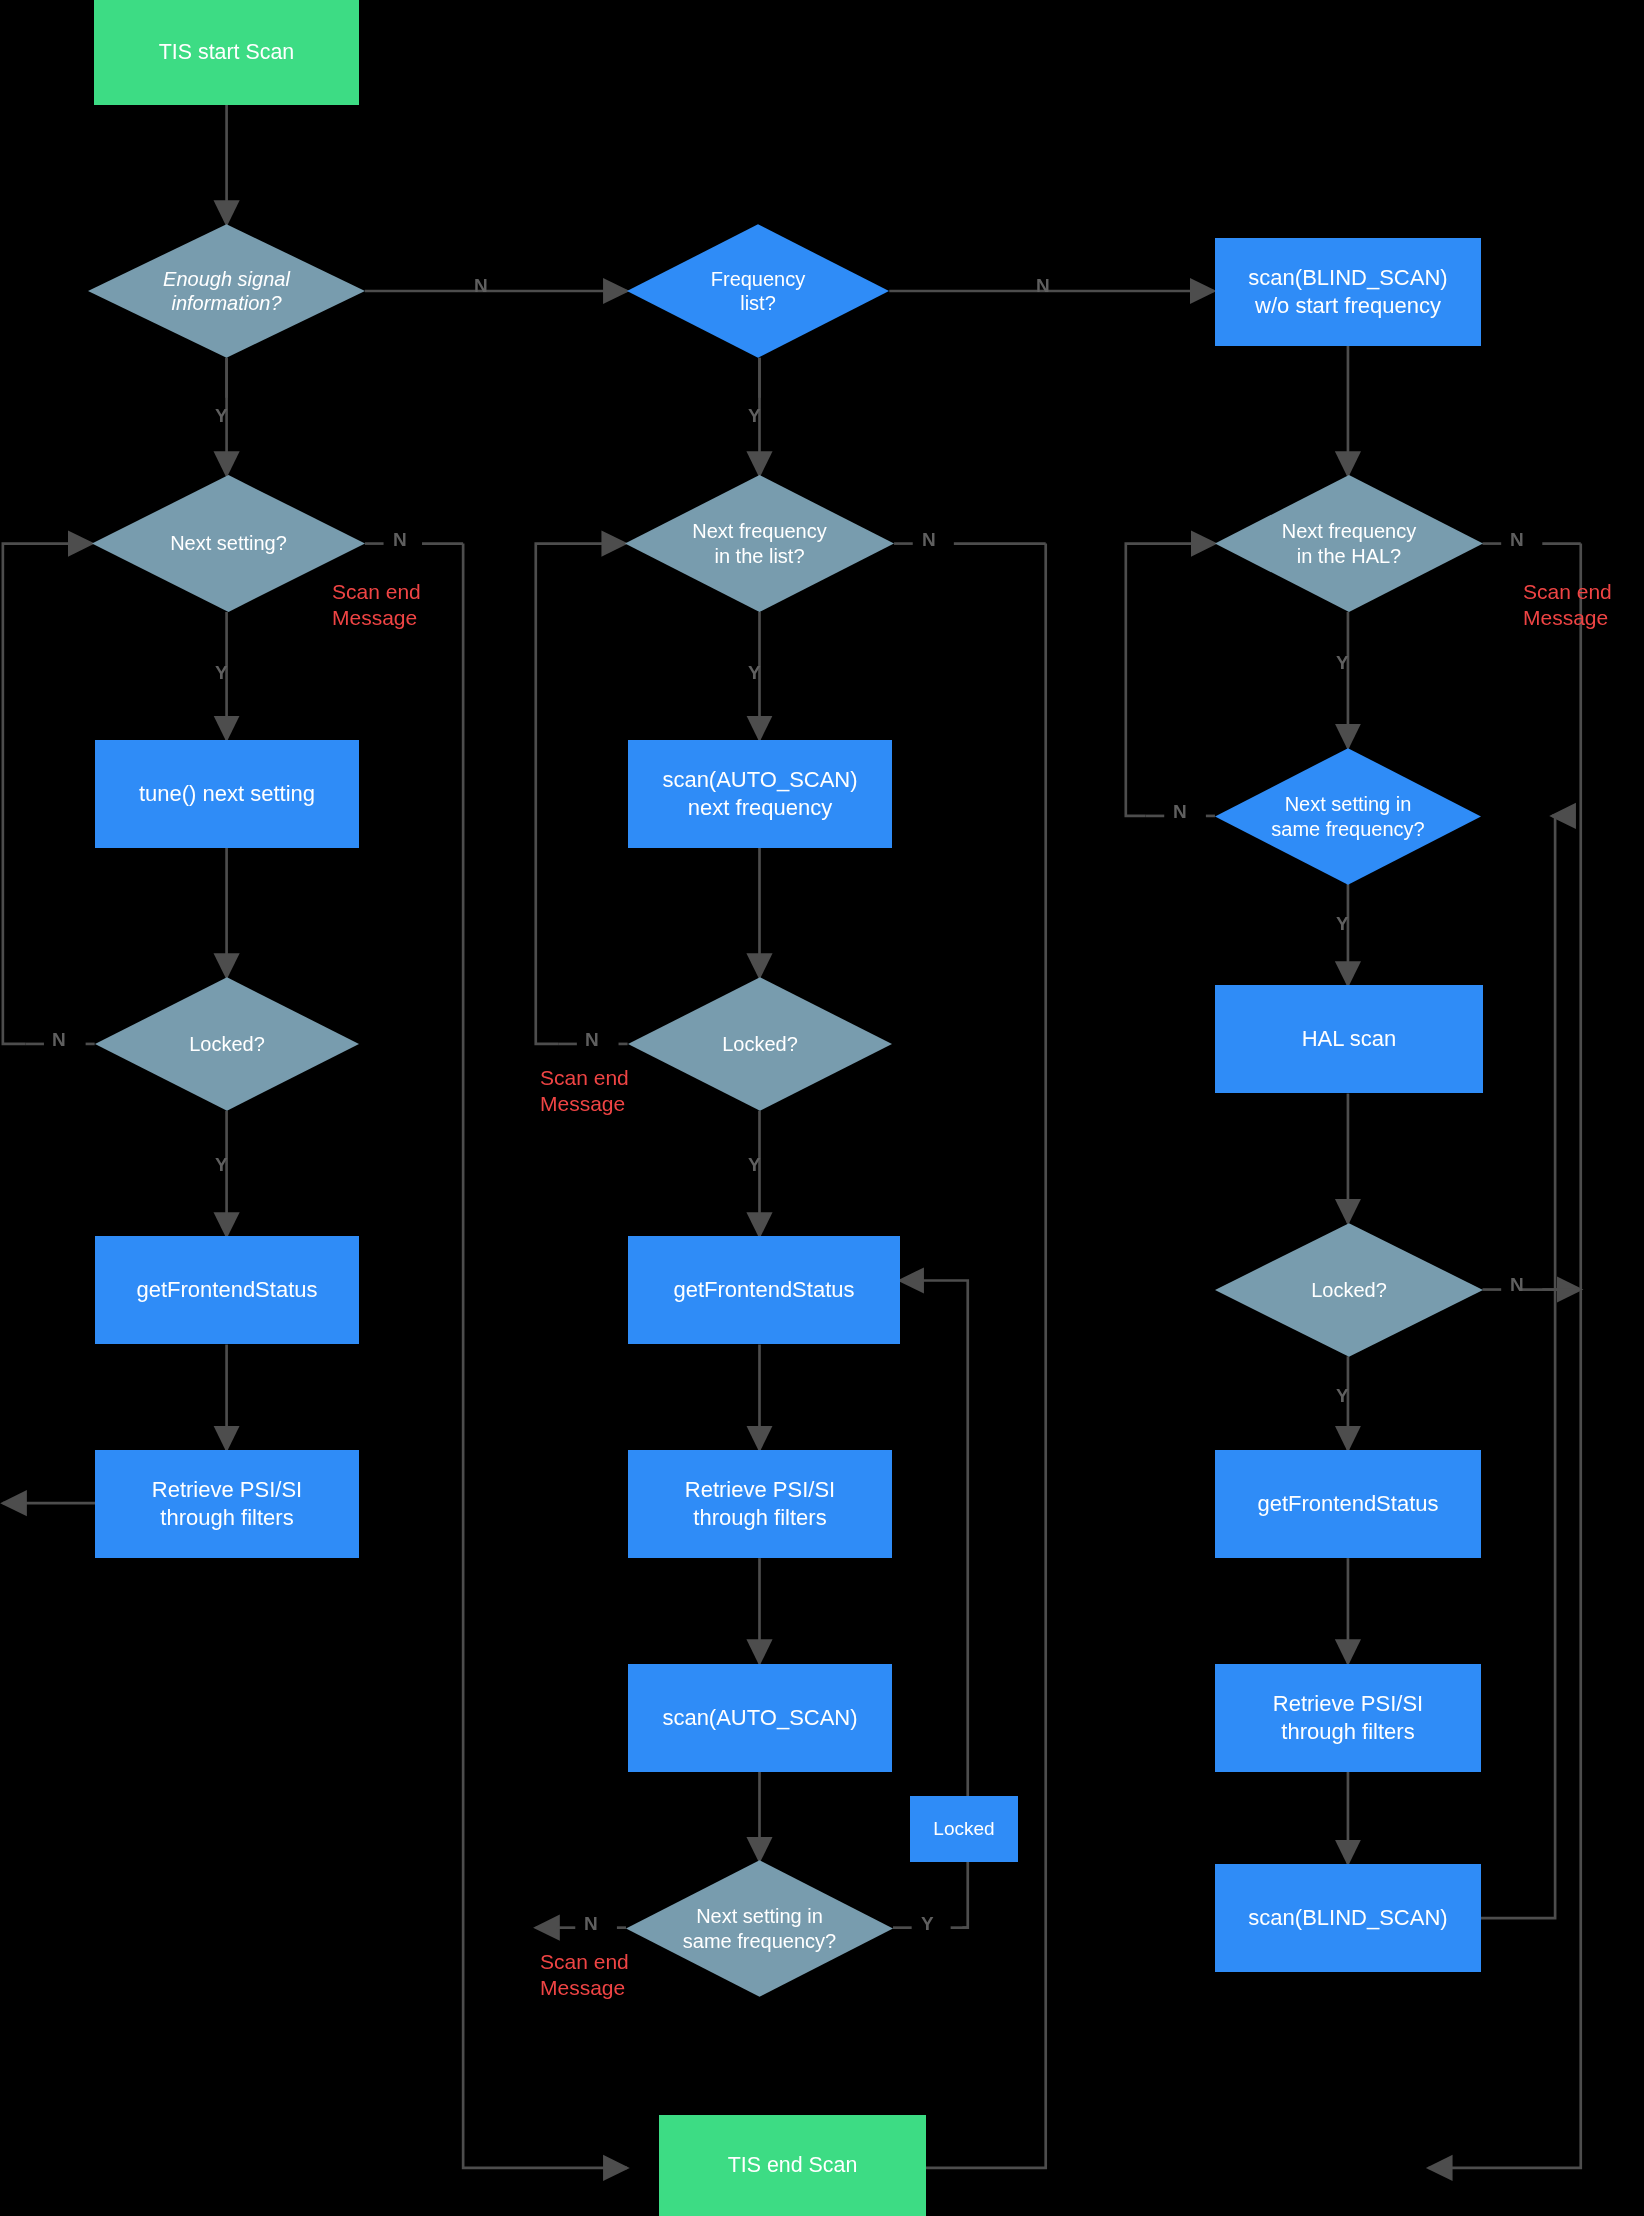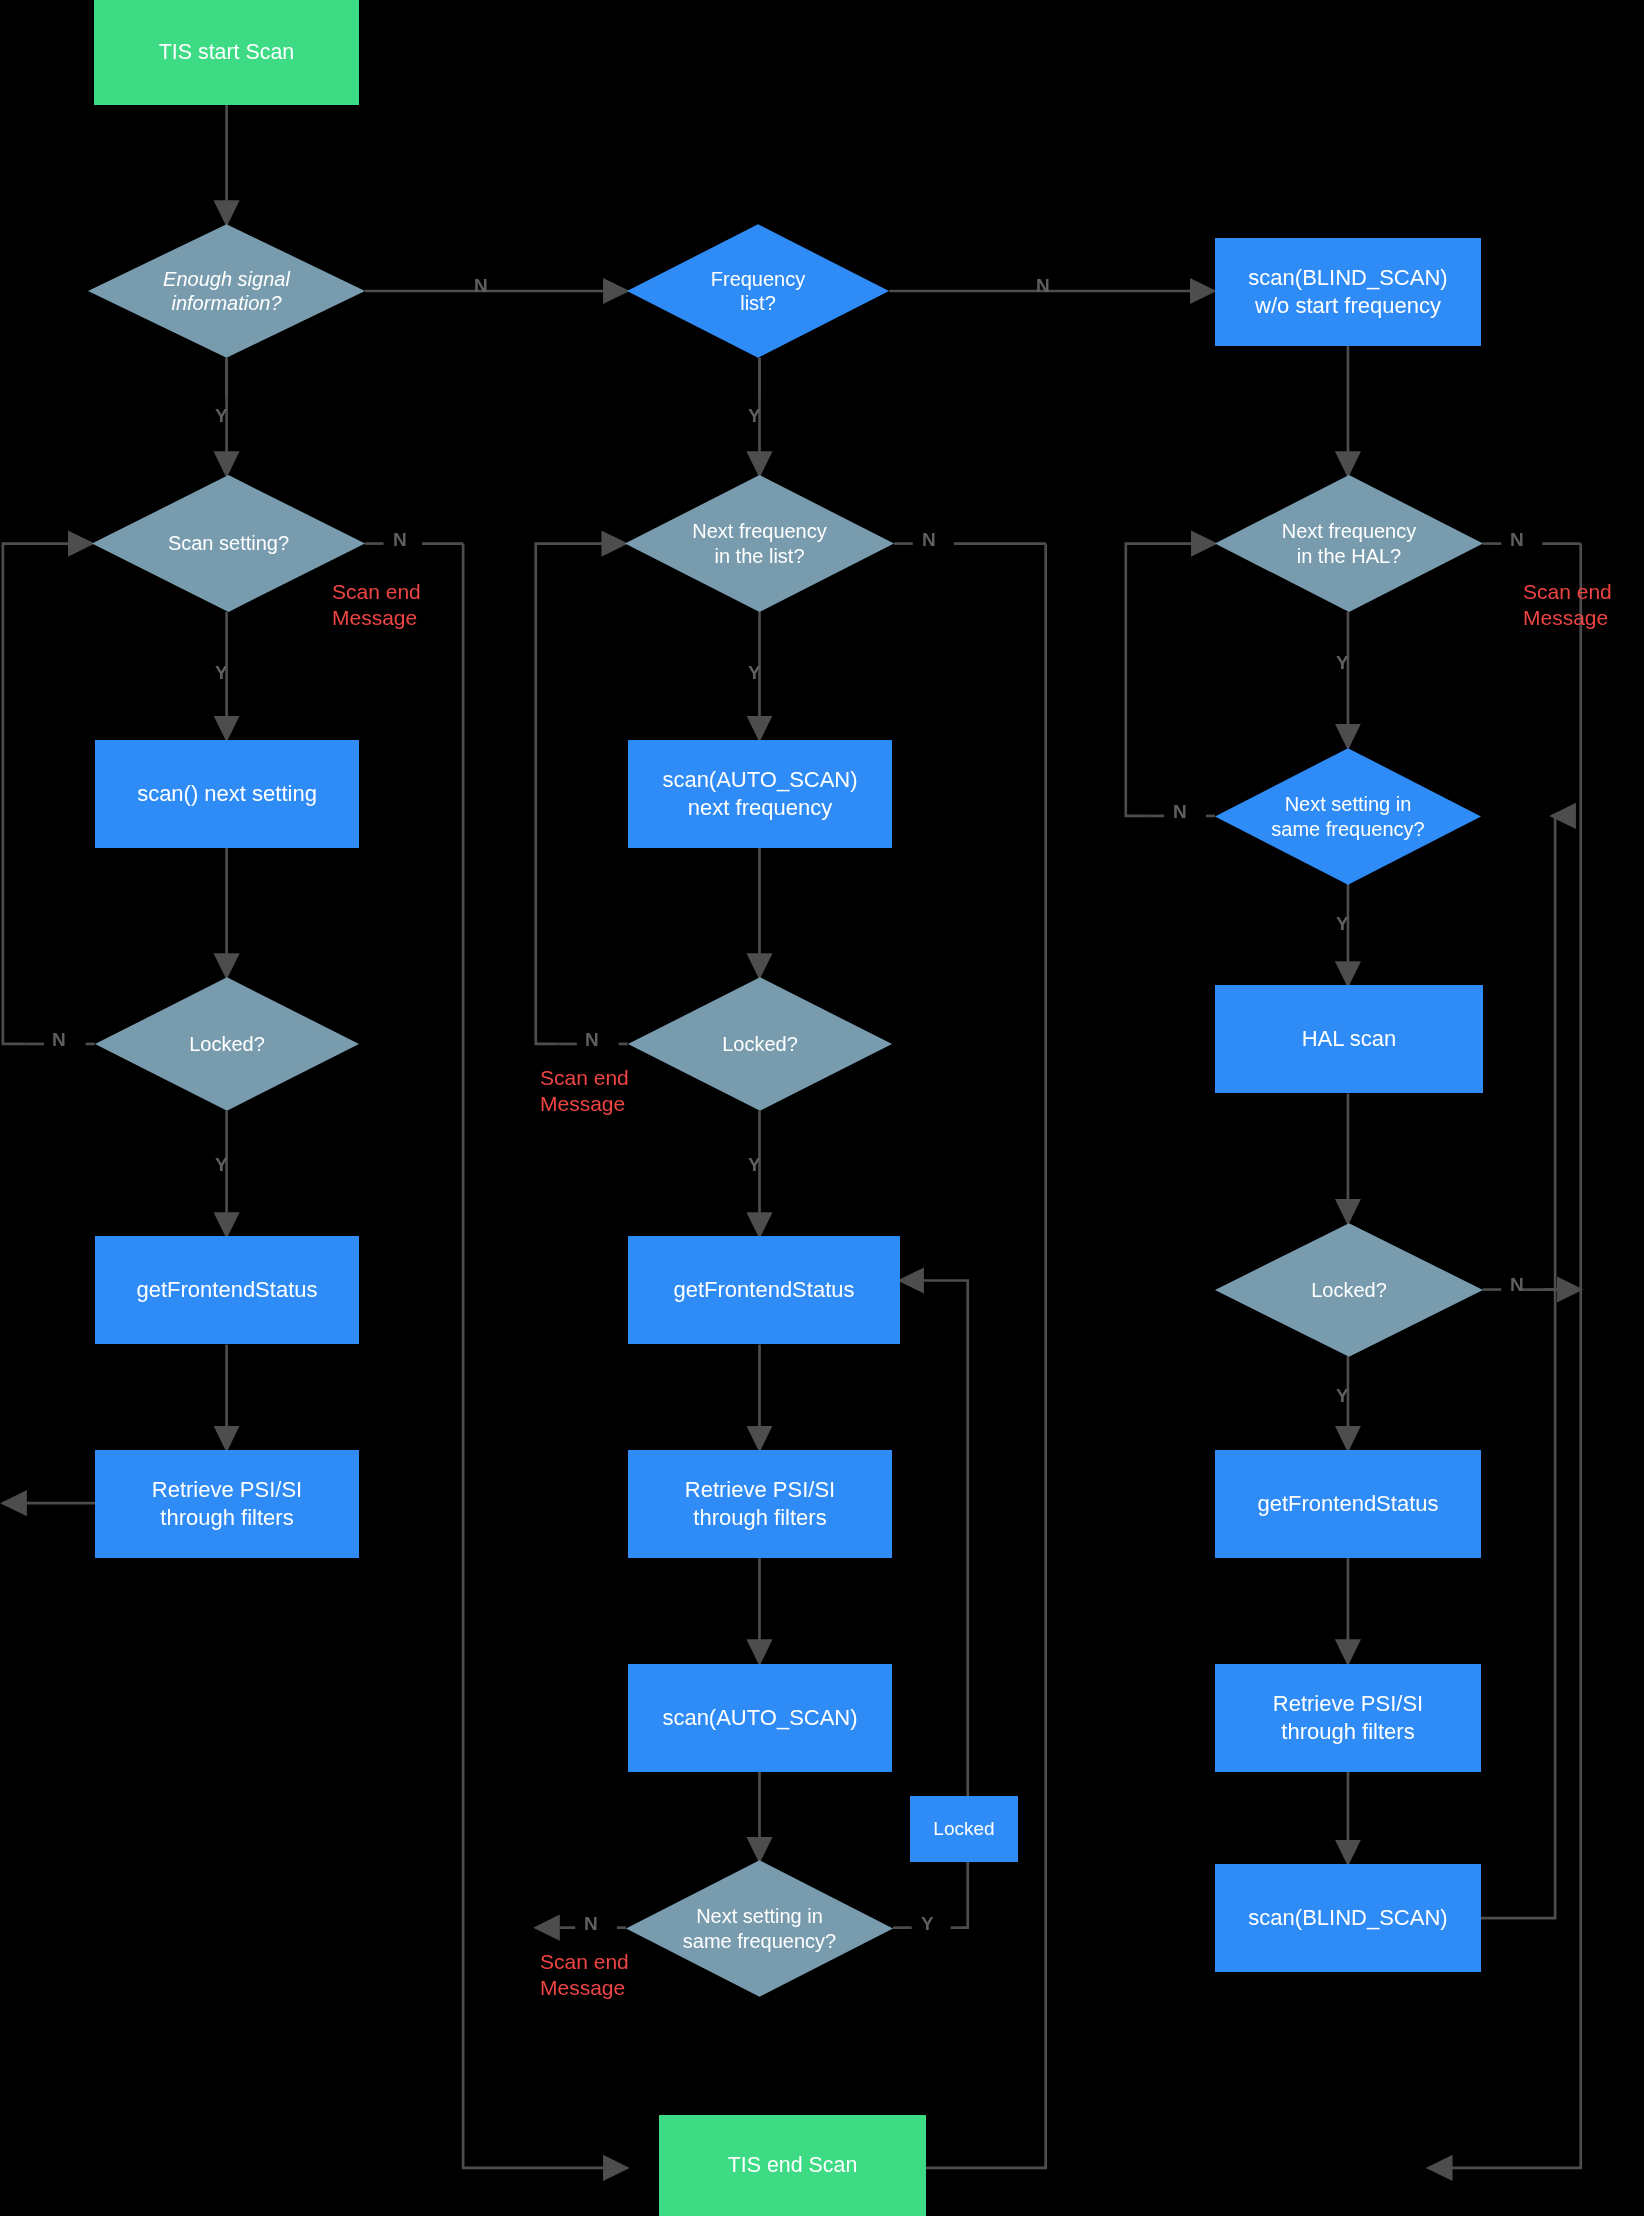--- a/index.html
+++ b/index.html
@@ -217,41 +217,41 @@
 
   <div class="node rect process" style="left:1215px; top:238px; width:266px; height:108px;">
     <span>scan(BLIND_SCAN)
 w/o start frequency</span>
   </div>
 
   <div class="diamond-wrap" style="left:92px; top:475px; width:273px; height:137px;">
     <svg viewBox="0 0 511 256" xmlns="http://www.w3.org/2000/svg">
       <polygon points="255.5,0 511,128 255.5,256 0,128" fill="#789cae"></polygon>
     </svg>
-    <div class="diamond-label">Scan setting?</div>
+    <div class="diamond-label">Next setting?</div>
   </div>
 
   <div class="diamond-wrap" style="left:625px; top:475px; width:269px; height:137px;">
     <svg viewBox="0 0 503 256" xmlns="http://www.w3.org/2000/svg">
       <polygon points="251.5,0 503,128 251.5,256 0,128" fill="#789cae"></polygon>
     </svg>
     <div class="diamond-label">Next frequency
 in the list?</div>
   </div>
 
   <div class="diamond-wrap" style="left:1215px; top:475px; width:268px; height:137px;">
     <svg viewBox="0 0 501 256" xmlns="http://www.w3.org/2000/svg">
       <polygon points="250.5,0 501,128 250.5,256 0,128" fill="#789cae"></polygon>
     </svg>
     <div class="diamond-label">Next frequency
 in the HAL?</div>
   </div>
 
   <div class="node rect process" style="left:95px; top:740px; width:264px; height:108px;">
-    <span>scan() next setting</span>
+    <span>tune() next setting</span>
   </div>
 
   <div class="node rect process" style="left:628px; top:740px; width:264px; height:108px;">
     <span>scan(AUTO_SCAN)
 next frequency</span>
   </div>
 
   <div class="diamond-wrap" style="left:1215px; top:748px; width:266px; height:137px;">
     <svg viewBox="0 0 498 256" xmlns="http://www.w3.org/2000/svg">
       <polygon points="249,0 498,128 249,256 0,128" fill="#2f8cf7"></polygon>

